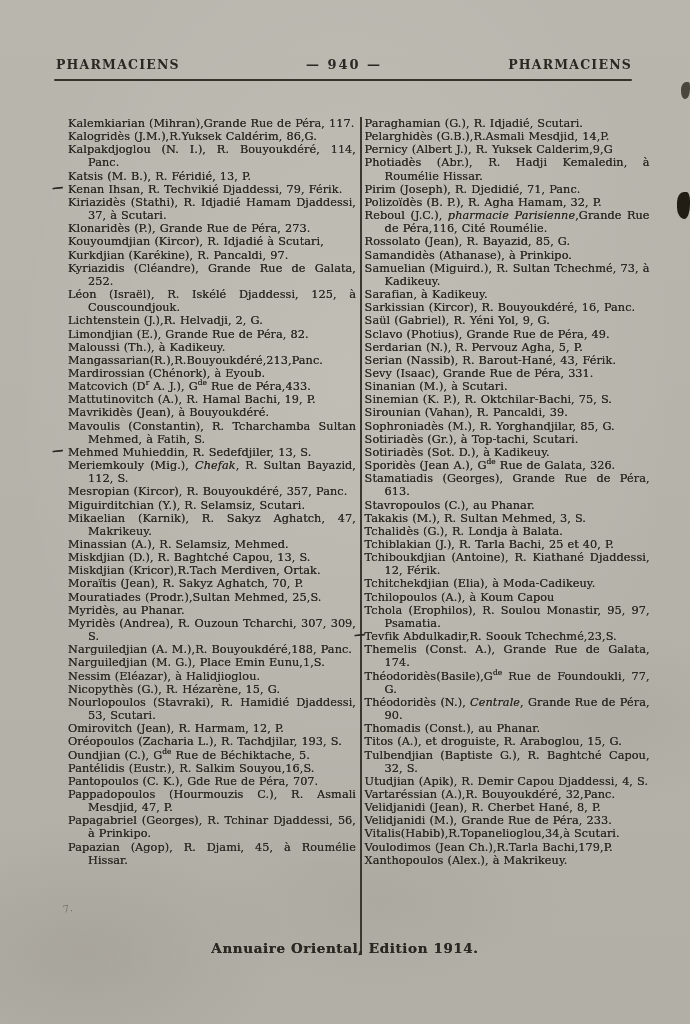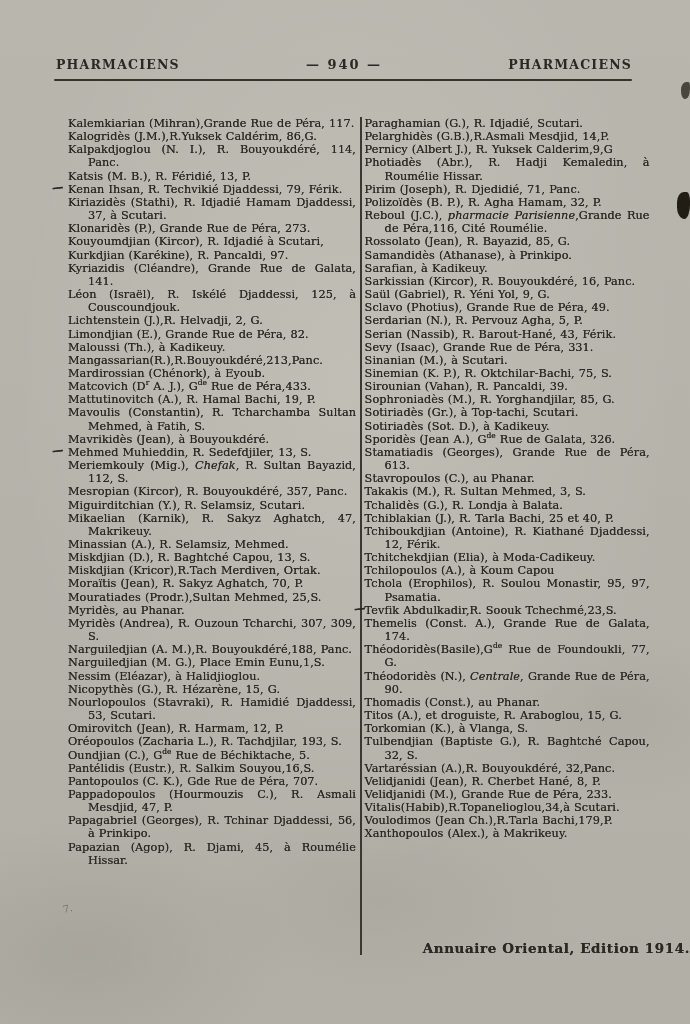--- a/index.html
+++ b/index.html
@@ -32,21 +32,21 @@
     text-shadow:0 0 0.35px rgba(43,40,35,.85);
   }
   .entry em{font-style:italic;}
   .entry sup{font-size:7.5px;line-height:0;vertical-align:super;letter-spacing:0;}
   .mdash{
     position:absolute;left:-16px;top:-2px;font-weight:bold;
     transform:rotate(-7deg);text-indent:0;
   }
   .col.right .mdash{left:-11px;}
   .footer{
-    position:absolute;top:940px;left:0;width:690px;text-align:right;
+    position:absolute;top:940px;left:0;width:690px;text-align:center;
     font-weight:bold;font-size:13.5px;letter-spacing:0.6px;
     text-shadow:0 0 0.4px rgba(43,40,35,.9);
   }
   .blot-a{position:absolute;right:0;top:82px;width:9px;height:17px;background:#2e2a21;border-radius:60% 20% 50% 40%/45% 30% 60% 50%;opacity:.8;}
   .blot-b{position:absolute;right:0;top:192px;width:13px;height:27px;background:#211d15;border-radius:55% 25% 45% 60%/40% 35% 55% 45%;}
   .pencil{position:absolute;left:63px;top:903px;font-size:10px;color:#75726a;transform:rotate(-12deg);}
 </style>
 </head>
 <body>
 
@@ -62,31 +62,31 @@
   <div class="col left" id="col-left">
       <div class="entry">Kalemkiarian (Mihran),Grande Rue de Péra, 117.</div>
       <div class="entry">Kalogridès (J.M.),R.Yuksek Caldérim, 86,G.</div>
       <div class="entry">Kalpakdjoglou (N. I.), R. Bouyoukdéré, 114, Panc.</div>
       <div class="entry">Katsis (M. B.), R. Féridié, 13, P.</div>
       <div class="entry"><span class="mdash">—</span>Kenan Ihsan, R. Techvikié Djaddessi, 79, Férik.</div>
       <div class="entry">Kiriazidès (Stathi), R. Idjadié Hamam Djaddessi, 37, à Scutari.</div>
       <div class="entry">Klonaridès (P.), Grande Rue de Péra, 273.</div>
       <div class="entry">Kouyoumdjian (Kircor), R. Idjadié à Scutari,</div>
       <div class="entry">Kurkdjian (Karékine), R. Pancaldi, 97.</div>
-      <div class="entry">Kyriazidis (Cléandre), Grande Rue de Galata, 141.</div>
+      <div class="entry">Kyriazidis (Cléandre), Grande Rue de Galata, 252.</div>
       <div class="entry">Léon (Israël), R. Iskélé Djaddessi, 125, à Couscoundjouk.</div>
       <div class="entry">Lichtenstein (J.),R. Helvadji, 2, G.</div>
       <div class="entry">Limondjian (E.), Grande Rue de Péra, 82.</div>
       <div class="entry">Maloussi (Th.), à Kadikeuy.</div>
       <div class="entry">Mangassarian(R.),R.Bouyoukdéré,213,Panc.</div>
       <div class="entry">Mardirossian (Chénork), à Eyoub.</div>
       <div class="entry">Matcovich (D<sup>r</sup> A. J.), G<sup>de</sup> Rue de Péra,433.</div>
       <div class="entry">Mattutinovitch (A.), R. Hamal Bachi, 19, P.</div>
+      <div class="entry">Mavrikidès (Jean), à Bouyoukdéré.</div>
       <div class="entry">Mavoulis (Constantin), R. Tcharchamba Sultan Mehmed, à Fatih, S.</div>
-      <div class="entry">Mavrikidès (Jean), à Bouyoukdéré.</div>
       <div class="entry"><span class="mdash">—</span>Mehmed Muhieddin, R. Sedefdjiler, 13, S.</div>
       <div class="entry">Meriemkouly (Mig.), <em>Chefak</em>, R. Sultan Bayazid, 112, S.</div>
       <div class="entry">Mesropian (Kircor), R. Bouyoukdéré, 357, Panc.</div>
       <div class="entry">Miguirditchian (Y.), R. Selamsiz, Scutari.</div>
       <div class="entry">Mikaelian (Karnik), R. Sakyz Aghatch, 47, Makrikeuy.</div>
       <div class="entry">Minassian (A.), R. Selamsiz, Mehmed.</div>
       <div class="entry">Miskdjian (D.), R. Baghtché Capou, 13, S.</div>
       <div class="entry">Miskdjian (Kricor),R.Tach Merdiven, Ortak.</div>
       <div class="entry">Moraïtis (Jean), R. Sakyz Aghatch, 70, P.</div>
       <div class="entry">Mouratiades (Prodr.),Sultan Mehmed, 25,S.</div>
@@ -110,20 +110,21 @@
   <div class="col right" id="col-right">
       <div class="entry">Paraghamian (G.), R. Idjadié, Scutari.</div>
       <div class="entry">Pelarghidès (G.B.),R.Asmali Mesdjid, 14,P.</div>
       <div class="entry">Pernicy (Albert J.), R. Yuksek Calderim,9,G</div>
       <div class="entry">Photiadès (Abr.), R. Hadji Kemaledin, à Roumélie Hissar.</div>
       <div class="entry">Pirim (Joseph), R. Djedidié, 71, Panc.</div>
       <div class="entry">Polizoïdès (B. P.), R. Agha Hamam, 32, P.</div>
       <div class="entry">Reboul (J.C.), <em>pharmacie Parisienne</em>,Grande Rue de Péra,116, Cité Roumélie.</div>
       <div class="entry">Rossolato (Jean), R. Bayazid, 85, G.</div>
       <div class="entry">Samandidès (Athanase), à Prinkipo.</div>
+      <div class="entry">Samuelian (Miguird.), R. Sultan Tchechmé, 73, à Kadikeuy.</div>
       <div class="entry">Sarafian, à Kadikeuy.</div>
       <div class="entry">Sarkissian (Kircor), R. Bouyoukdéré, 16, Panc.</div>
       <div class="entry">Saül (Gabriel), R. Yéni Yol, 9, G.</div>
       <div class="entry">Sclavo (Photius), Grande Rue de Péra, 49.</div>
       <div class="entry">Serdarian (N.), R. Pervouz Agha, 5, P.</div>
       <div class="entry">Serian (Nassib), R. Barout-Hané, 43, Férik.</div>
       <div class="entry">Sevy (Isaac), Grande Rue de Péra, 331.</div>
       <div class="entry">Sinanian (M.), à Scutari.</div>
       <div class="entry">Sinemian (K. P.), R. Oktchilar-Bachi, 75, S.</div>
       <div class="entry">Sirounian (Vahan), R. Pancaldi, 39.</div>
@@ -139,22 +140,22 @@
       <div class="entry">Tchiboukdjian (Antoine), R. Kiathané Djaddessi, 12, Férik.</div>
       <div class="entry">Tchitchekdjian (Elia), à Moda-Cadikeuy.</div>
       <div class="entry">Tchilopoulos (A.), à Koum Capou</div>
       <div class="entry">Tchola (Erophilos), R. Soulou Monastir, 95, 97, Psamatia.</div>
       <div class="entry"><span class="mdash">—</span>Tevfik Abdulkadir,R. Soouk Tchechmé,23,S.</div>
       <div class="entry">Themelis (Const. A.), Grande Rue de Galata, 174.</div>
       <div class="entry">Théodoridès(Basile),G<sup>de</sup> Rue de Foundoukli, 77, G.</div>
       <div class="entry">Théodoridès (N.), <em>Centrale</em>, Grande Rue de Péra, 90.</div>
       <div class="entry">Thomadis (Const.), au Phanar.</div>
       <div class="entry">Titos (A.), et droguiste, R. Araboglou, 15, G.</div>
-      <div class="entry">Torkomian (K.), à Vlanga, S.</div>
       <div class="entry">Tulbendjian (Baptiste G.), R. Baghtché Capou, 32, S.</div>
+      <div class="entry">Utudjian (Apik), R. Demir Capou Djaddessi, 4, S.</div>
       <div class="entry">Vartaréssian (A.),R. Bouyoukdéré, 32,Panc.</div>
       <div class="entry">Velidjanidi (Jean), R. Cherbet Hané, 8, P.</div>
       <div class="entry">Velidjanidi (M.), Grande Rue de Péra, 233.</div>
       <div class="entry">Vitalis(Habib),R.Topanelioglou,34,à Scutari.</div>
       <div class="entry">Voulodimos (Jean Ch.),R.Tarla Bachi,179,P.</div>
       <div class="entry">Xanthopoulos (Alex.), à Makrikeuy.</div>
     </div>
 </div>
 
 <div class="footer">Annuaire Oriental, Edition 1914.</div>

